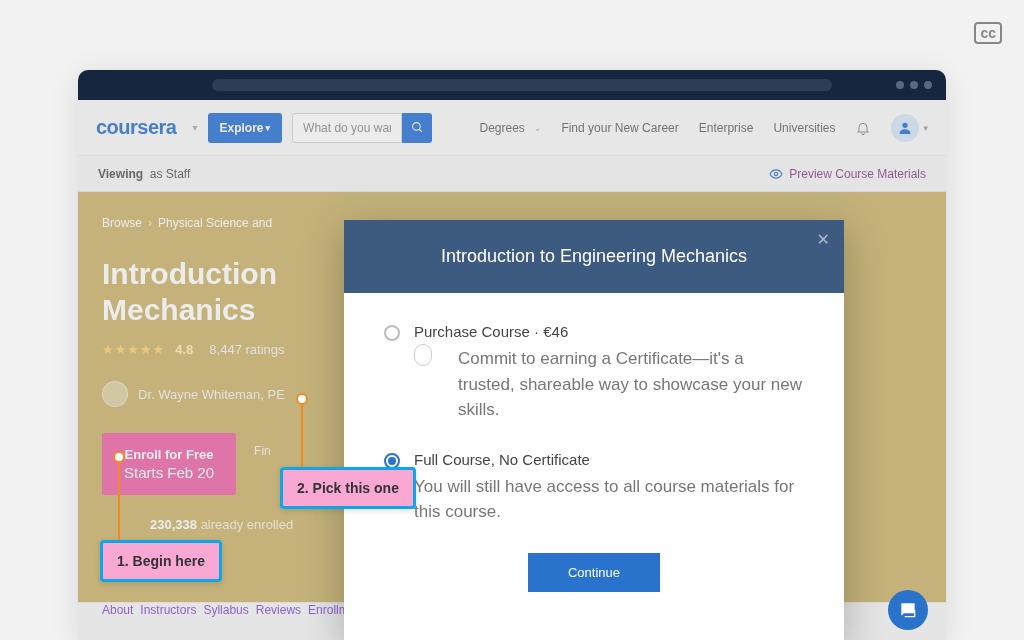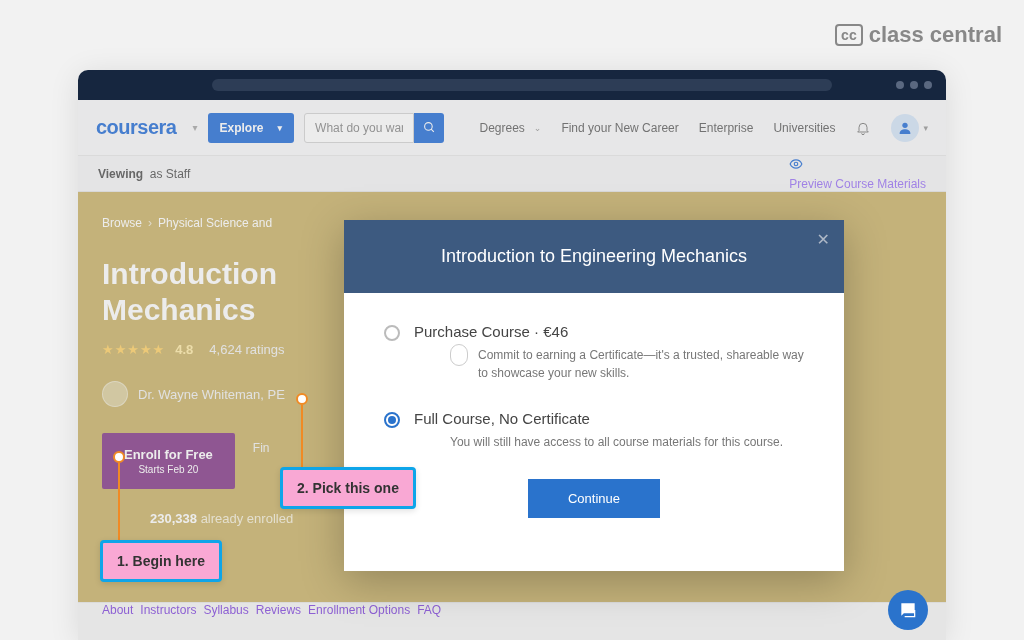--- a/index.html
+++ b/index.html
@@ -16,67 +16,67 @@
 .dots { display: flex; gap: 6px; }
 .dots span { width: 8px; height: 8px; border-radius: 50%; background: #5a6880; display: inline-block; }
 
 
 .page-dim { position: absolute; inset: 0; background: rgba(200,200,200,0.35); pointer-events: none; z-index: 5; }
 
 
 .topnav { height: 56px; display: flex; align-items: center; padding: 0 18px; border-bottom: 1px solid #e3e3e3; background: #f8f8f9; gap: 10px; position: relative; }
 .logo { color: #0056d2; font-weight: 700; font-size: 20px; letter-spacing: -0.5px; }
 .caret-down { color: #999; font-size: 10px; margin-left: 6px; }
-.explore-btn { background: #0056d2; color: #fff; border-radius: 3px; padding: 8px 12px; font-size: 12px; font-weight: 600; display: flex; align-items: center; gap: 14px; }
+.explore-btn { background: #0056d2; color: #fff; border-radius: 3px; padding: 8px 12px; font-size: 12px; font-weight: 600; display: flex; align-items: center; gap: 2px; }
 .search-wrap { display: flex; }
 .search-input { border: 1px solid #ccc; padding: 7px 10px; font-size: 12px; width: 110px; border-radius: 3px 0 0 3px; background: #fff; }
 .search-btn { background: #0056d2; border: none; width: 30px; border-radius: 0 3px 3px 0; display: flex; align-items: center; justify-content: center; }
 .search-btn svg { width: 13px; height: 13px; stroke: #fff; fill: none; stroke-width: 2; }
 .nav-right { margin-left: auto; display: flex; align-items: center; gap: 20px; font-size: 12px; color: #444; }
 .nav-right .item { display: flex; align-items: center; gap: 9px; }
 .bell { width: 16px; height: 16px; }
 .avatar-circle { width: 28px; height: 28px; border-radius: 50%; background: #cde0f6; display: flex; align-items: center; justify-content: center; }
 .avatar-circle svg { width: 16px; height: 16px; fill: #0056d2; }
 
 
 .staffbar { height: 36px; background: #f3f3f4; border-bottom: 1px solid #e0e0e0; display: flex; align-items: center; padding: 0 20px; font-size: 12px; color: #333; justify-content: space-between; }
 .staffbar b { font-weight: 700; }
-.preview-link { color: #8b5cf6; display: flex; gap: 6px; flex-direction: column; }
+.preview-link { color: #701a75; display: flex; align-items: center; gap: 6px; }
 
 
 .hero { background: #c2a751; height: 410px; padding: 24px 24px; color: #fff; position: relative; }
 .breadcrumb { font-size: 12px; margin-bottom: 26px; }
 .breadcrumb .sep { margin: 0 6px; opacity: .7; }
 .hero h1 { font-size: 30px; font-weight: 700; line-height: 1.2; max-width: 360px; }
 .rating-row { margin-top: 14px; display: flex; align-items: center; gap: 10px; font-size: 13px; }
 .stars { color: #ffc94d; letter-spacing: 1px; }
 .rating-num { color: #ffe89a; font-weight: 600; }
 .rating-count { color: #eee; }
 .instructor { margin-top: 24px; display: flex; align-items: center; gap: 10px; font-size: 13px; color: #eee; }
 .instructor .av { width: 26px; height: 26px; border-radius: 50%; background: #d6c78e; border: 1px solid rgba(255,255,255,.4); }
-.enroll-box { margin-top: 26px; background: #701a75; color: #fff; padding: 14px 22px; display: inline-block; text-align: center; border-radius: 2px; }
+.enroll-box { margin-top: 26px; background: #ec4899; color: #fff; padding: 14px 22px; display: inline-block; text-align: center; border-radius: 2px; }
 .enroll-box .l1 { font-size: 13px; font-weight: 700; }
-.enroll-box .l2 { font-size: 10px; margin-top: 2px; }
+.enroll-box .l2 { font-size: 15px; margin-top: 2px; }
 .already { margin-top: 22px; font-size: 13px; color: #f3ecd3; }
 .already b { color: #fff; font-weight: 700; margin-left: 48px; }
 
 
 .tabs { height: 38px; background: #f5f5f5; display: flex; align-items: flex-start; gap: 7px; padding: 0 24px; font-size: 12px; color: #6d28d9; border-top: 1px solid #e5e5e5; }
 
 
 .modal { position: absolute; top: 120px; left: 266px; width: 500px; background: #fff; box-shadow: 0 10px 40px rgba(0,0,0,.25); z-index: 10; }
 .modal-head { background: #3d5a80; color: #fff; padding: 26px 30px; text-align: center; font-size: 18px; position: relative; }
 .modal-close { position: absolute; top: 10px; right: 14px; color: #aeb8c6; font-size: 16px; cursor: pointer; }
 .modal-body { padding: 30px 40px 53px; }
 .opt { display: flex; gap: 14px; margin-bottom: 28px; }
 .radio { width: 16px; height: 16px; border: 2px solid #bbb; border-radius: 50%; flex-shrink: 0; margin-top: 2px; position: relative; }
 .radio.selected { border-color: #2a73cc; }
 .radio.selected::after { content: ''; position: absolute; inset: 2px; background: #2a73cc; border-radius: 50%; }
 .opt-title { font-size: 15px; color: #444; margin-bottom: 6px; }
-.opt-sub { font-size: 12px; color: #777; line-height: 1.5; display: flex; gap: 10px; margin-left: 36px; }
+.opt-sub { font-size: 17px; color: #777; line-height: 1.5; display: flex; gap: 26px; }
 .cert-icon { width: 18px; height: 22px; flex-shrink: 0; border: 1.5px solid #ccc; border-radius: 9px 9px 9px 9px; margin-top: -2px; }
 .continue-btn { background: #2a73cc; color: #fff; padding: 12px 40px; font-size: 13px; border: none; display: block; margin: 10px auto 0; cursor: pointer; }
 
 
 .callout { position: absolute; background: #f9a8d4; border: 3px solid #0ea5e9; border-radius: 4px; padding: 10px 14px; font-size: 14px; font-weight: 700; color: #333; z-index: 20; box-shadow: 0 2px 6px rgba(0,0,0,.12); }
 .callout-1 { top: 540px; left: 100px; }
 .callout-2 { top: 467px; left: 280px; }
 .pin { position: absolute; width: 12px; height: 12px; border: 2px solid #f08a24; border-radius: 50%; background: #fff; z-index: 21; }
 .pin-1 { top: 451px; left: 113px; }
 .pin-2 { top: 393px; left: 296px; }
@@ -86,21 +86,20 @@
 
 
 .chat-fab { position: absolute; bottom: 10px; right: 18px; width: 40px; height: 40px; border-radius: 50%; background: #2a73cc; display: flex; align-items: center; justify-content: center; z-index: 6; }
 .chat-fab svg { width: 20px; height: 20px; fill: #fff; }
 </style>
 </head>
 <body>
 
 <div class="watermark">
   <span class="cc-box">cc</span>
-  <span>class central</span>
 </div>
 
 <div class="browser">
   <div class="browser-bar">
     <div class="url-bar"></div>
     <div class="dots">
         <span></span>
         <span></span>
         <span></span>
       </div>
@@ -162,21 +161,21 @@
 
     <div class="hero">
       <div class="breadcrumb">
         <span>Browse</span><span class="sep">›</span><span>Physical Science and</span>
       </div>
       <h1 style="white-space:pre-line;">Introduction
 Mechanics</h1>
       <div class="rating-row">
         <span class="stars">★★★★★</span>
         <span class="rating-num">4.8</span>
-        <span class="rating-count" style="margin-left:6px;">4,624 ratings</span>
+        <span class="rating-count" style="margin-left:6px;">8,447 ratings</span>
       </div>
       <div class="instructor">
         <div class="av"></div>
         <span>Dr. Wayne Whiteman, PE</span>
       </div>
       <div style="display:flex;align-items:center;gap:18px;">
         <div class="enroll-box">
           <div class="l1">Enroll for Free</div>
           <div class="l2">Starts Feb 20</div>
         </div>

